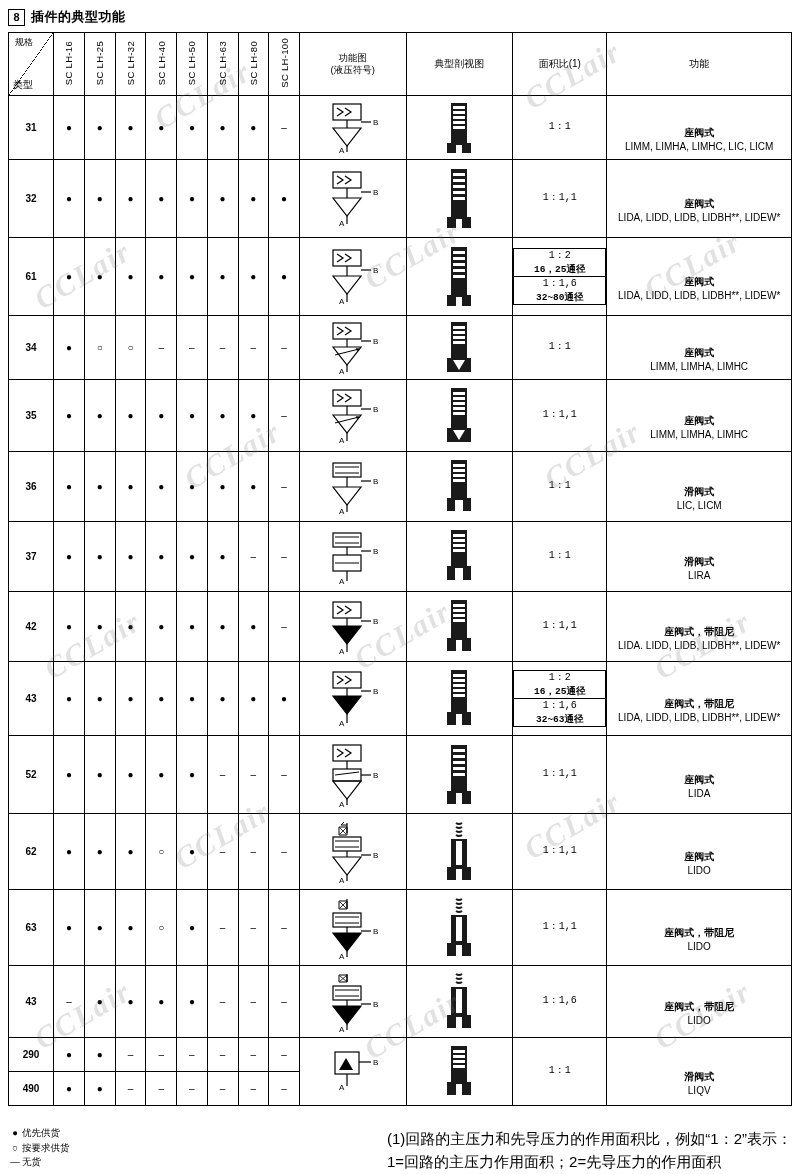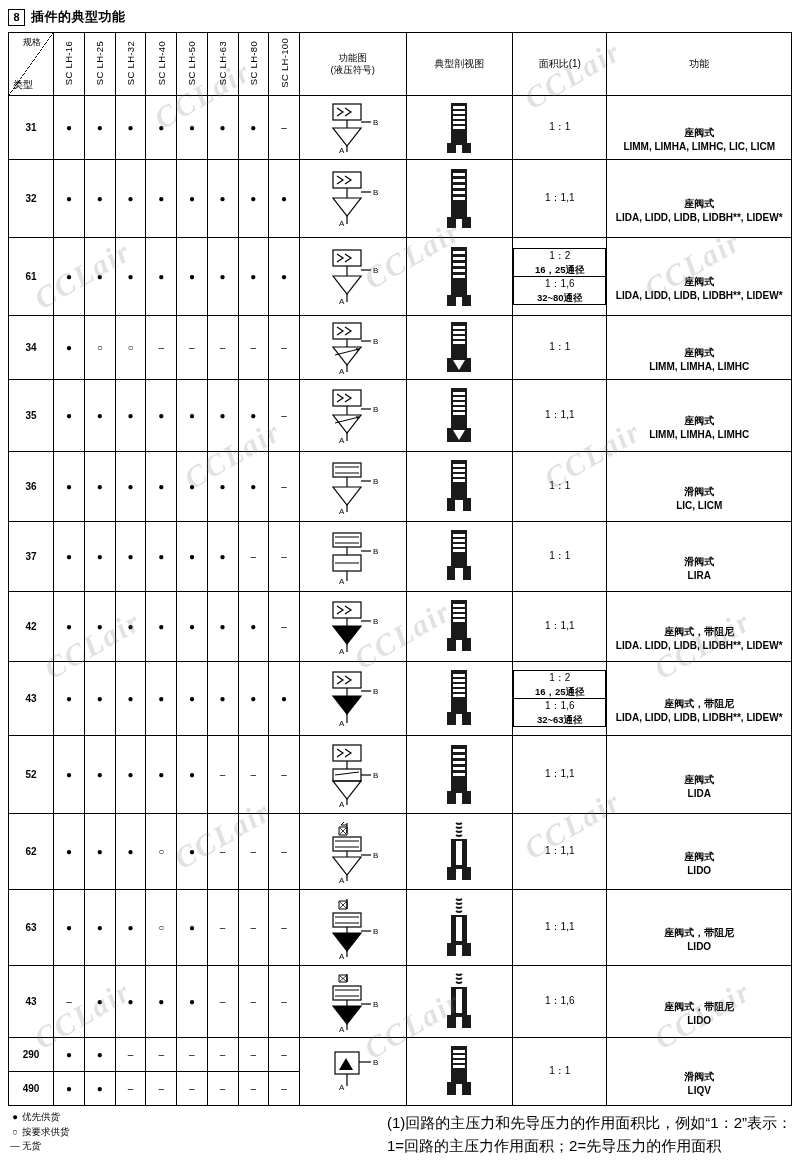--- a/index.html
+++ b/index.html
@@ -47,55 +47,55 @@
   .hdr td{height:62px;position:relative;}
   .corner{width:44px;position:relative;}
   .corner .line{
     position:absolute;left:0;top:0;width:100%;height:100%;
   }
   .corner .line::after{
     content:"";position:absolute;left:0;top:0;
     width:100%;height:100%;
     background:linear-gradient(to right bottom,transparent 49.6%,#000 49.6%,#000 50.4%,transparent 50.4%);
   }
-  .corner .sz{position:absolute;top:3px;right:12px;font-size:9px;}
+  .corner .sz{position:absolute;top:3px;right:20px;font-size:9px;}
   .corner .tp{position:absolute;bottom:3px;left:4px;font-size:10px;text-align:center;}
 
   .vert{
     writing-mode:vertical-rl;
     transform:rotate(180deg);
     font-size:9.5px;
     letter-spacing:0.3px;
     white-space:nowrap;
     display:inline-block;
   }
 
   .hdr .two-line{font-size:9.5px;line-height:1.25;}
 
   
   .type-cell{font-weight:bold;font-size:14px;}
 
   td.fn{padding:2px 0;}
   td.sec{padding:2px 0;}
-  td.area{font-size:10px;line-height:1.45;}
+  td.area{font-size:10px;line-height:1.45;font-family:Liberation Mono, monospace;}
   td.area .sub{font-size:9.5px;font-weight:bold;}
   td.func{
     text-align:left;padding-left:5px;font-size:9px;line-height:1.35;
     font-weight:bold;
   }
   td.func .t1{font-weight:bold;margin-top:24px;}
-  td.func .t2{font-weight:bold;}
+  td.func .t2{font-weight:normal;}
 
   .area-split{width:100%;border-collapse:collapse;}
   .area-split td{border:none;font-size:10px;line-height:1.4;padding:2px 0;}
   .area-split tr.top td{border-bottom:1px solid #000;}
 
   
   .footer{
-    margin-top:4px;margin-left:8px;
+    margin-top:20px;margin-left:8px;
     display:flex;justify-content:space-between;
     width:784px;
     font-size:9.5px;
   }
   .legend div{line-height:1.55;white-space:nowrap;}
   .legend .mk{display:inline-block;width:14px;text-align:center;}
   .note{font-size:15px;line-height:1.5;text-align:left;padding-top:2px;}
 
   
   .wm{

